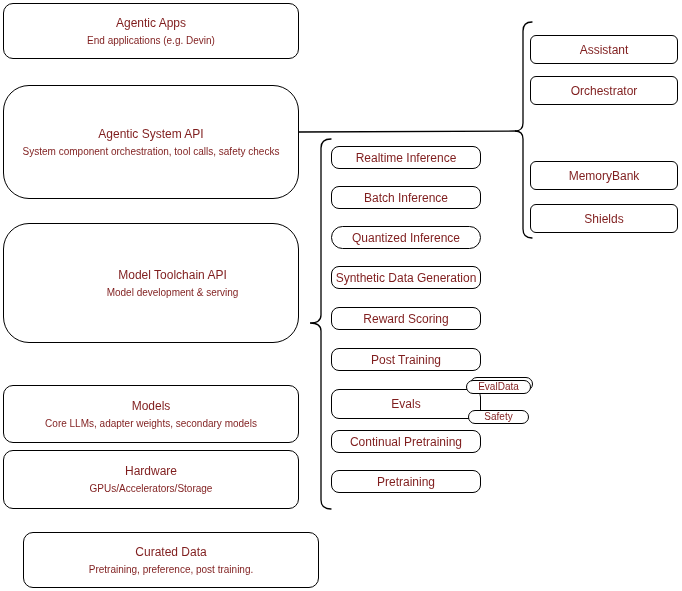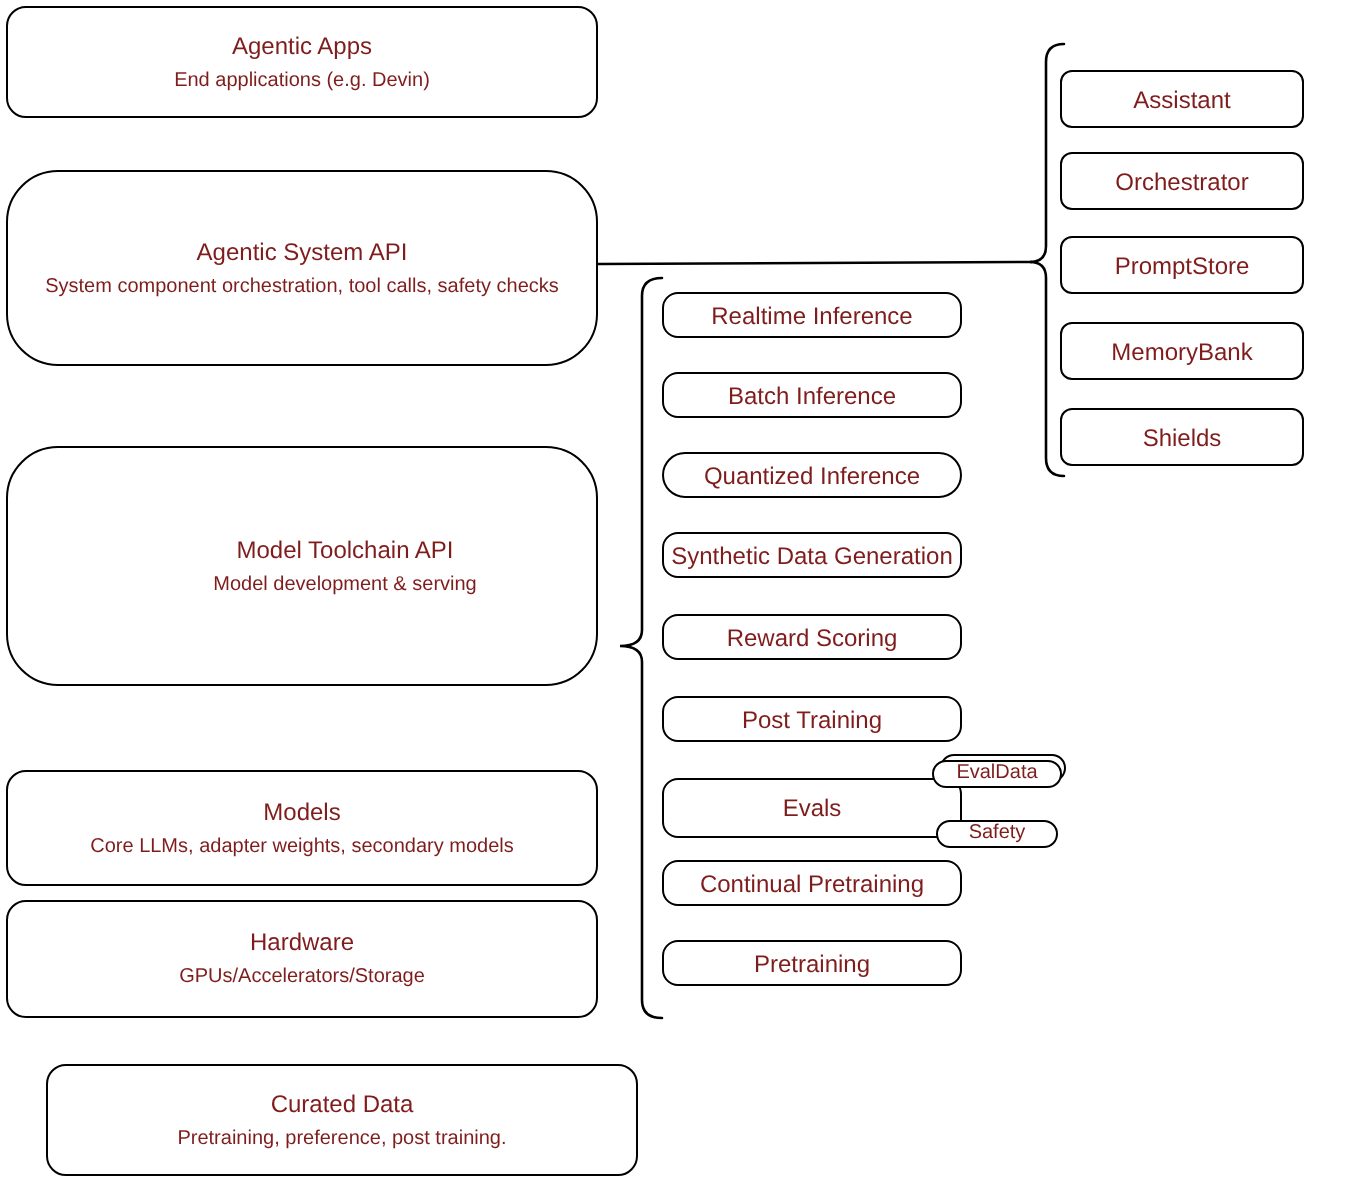--- a/index.html
+++ b/index.html
@@ -46,21 +46,21 @@
     font-size: 12px;
   }
   .mid-node {
     left: 331px;
     width: 150px;
     height: 23px;
     border-radius: 8px;
   }
   .right-node {
     left: 530px;
-    width: 122px;
+    width: 148px;
     height: 29px;
     border-radius: 6px;
   }
   .pill {
     position: absolute;
     border: 1.2px solid #000000;
     background: #ffffff;
     box-sizing: border-box;
     border-radius: 999px;
     display: flex;
@@ -83,21 +83,21 @@
     <path d="M 532 22 Q 523 22 523 31 L 523 123 Q 523 131 515 131 Q 523 131 523 139 L 523 229 Q 523 238 532 238" fill="none" stroke="#000000" stroke-width="1.3" stroke-linecap="round"></path>
 
     <path d="M 331 139 Q 321 139 321 148 L 321 315 Q 321 323 310 323 Q 321 323 321 331 L 321 500 Q 321 509 331 509" fill="none" stroke="#000000" stroke-width="1.3" stroke-linecap="round"></path>
   </svg>
 
   <div class="stack-box r10" style="top:3px; height:56px;">
     <div class="stack-title">Agentic Apps</div>
     <div class="stack-subtitle">End applications (e.g. Devin)</div>
   </div>
 
-  <div class="stack-box r26" style="top:85px; height:98px;">
+  <div class="stack-box r26" style="top:85px; height:114px;">
     <div class="stack-title">Agentic System API</div>
     <div class="stack-subtitle">System component orchestration, tool calls, safety checks</div>
   </div>
 
   <div class="stack-box r26" style="top:223px; height:120px;padding-left:43px;">
     <div class="stack-title">Model Toolchain API</div>
     <div class="stack-subtitle">Model development &amp; serving</div>
   </div>
 
   <div class="stack-box r10" style="top:385px; height:58px;">
@@ -152,23 +152,20 @@
   <div class="pill" style="left:468px; top:410px; width:61px; height:14px;">
     <span>Safety</span>
   </div>
 
   <div class="node right-node" style="top:35px;">
     <span>Assistant</span>
   </div>
   <div class="node right-node" style="top:76px;">
     <span>Orchestrator</span>
   </div>
-  <div class="node right-node" style="top:118px;">
-    <span>PromptStore</span>
-  </div>
   <div class="node right-node" style="top:161px;">
     <span>MemoryBank</span>
   </div>
   <div class="node right-node" style="top:204px;">
     <span>Shields</span>
   </div>
 
 </div>
 
 </body></html>

